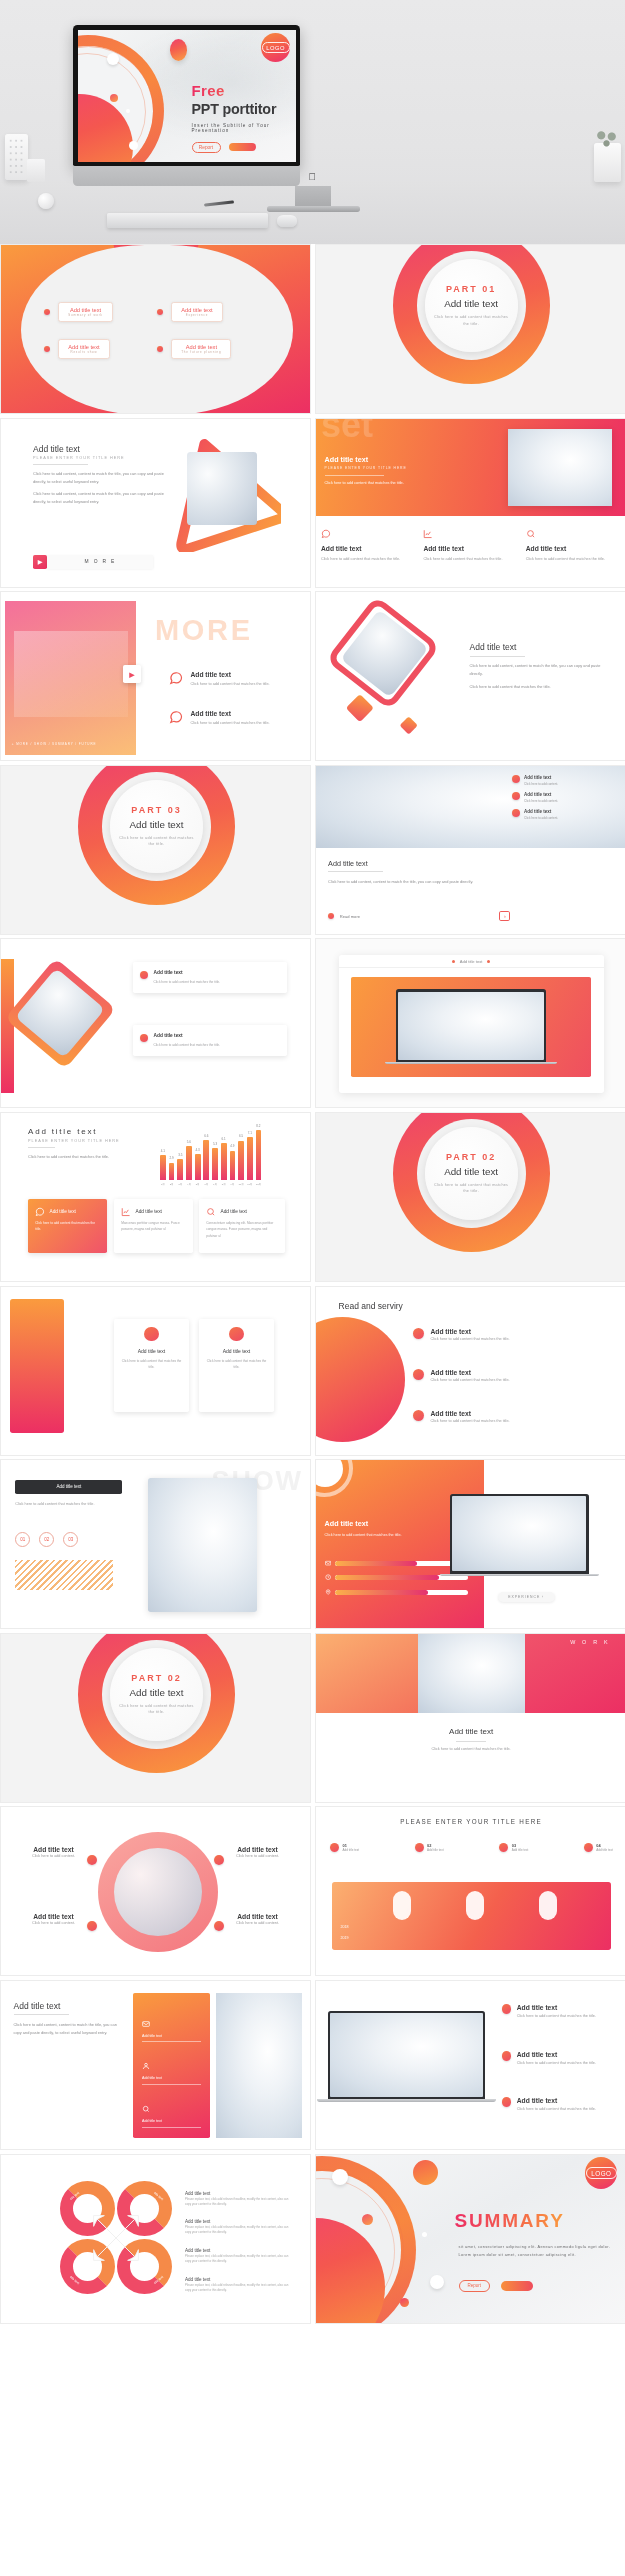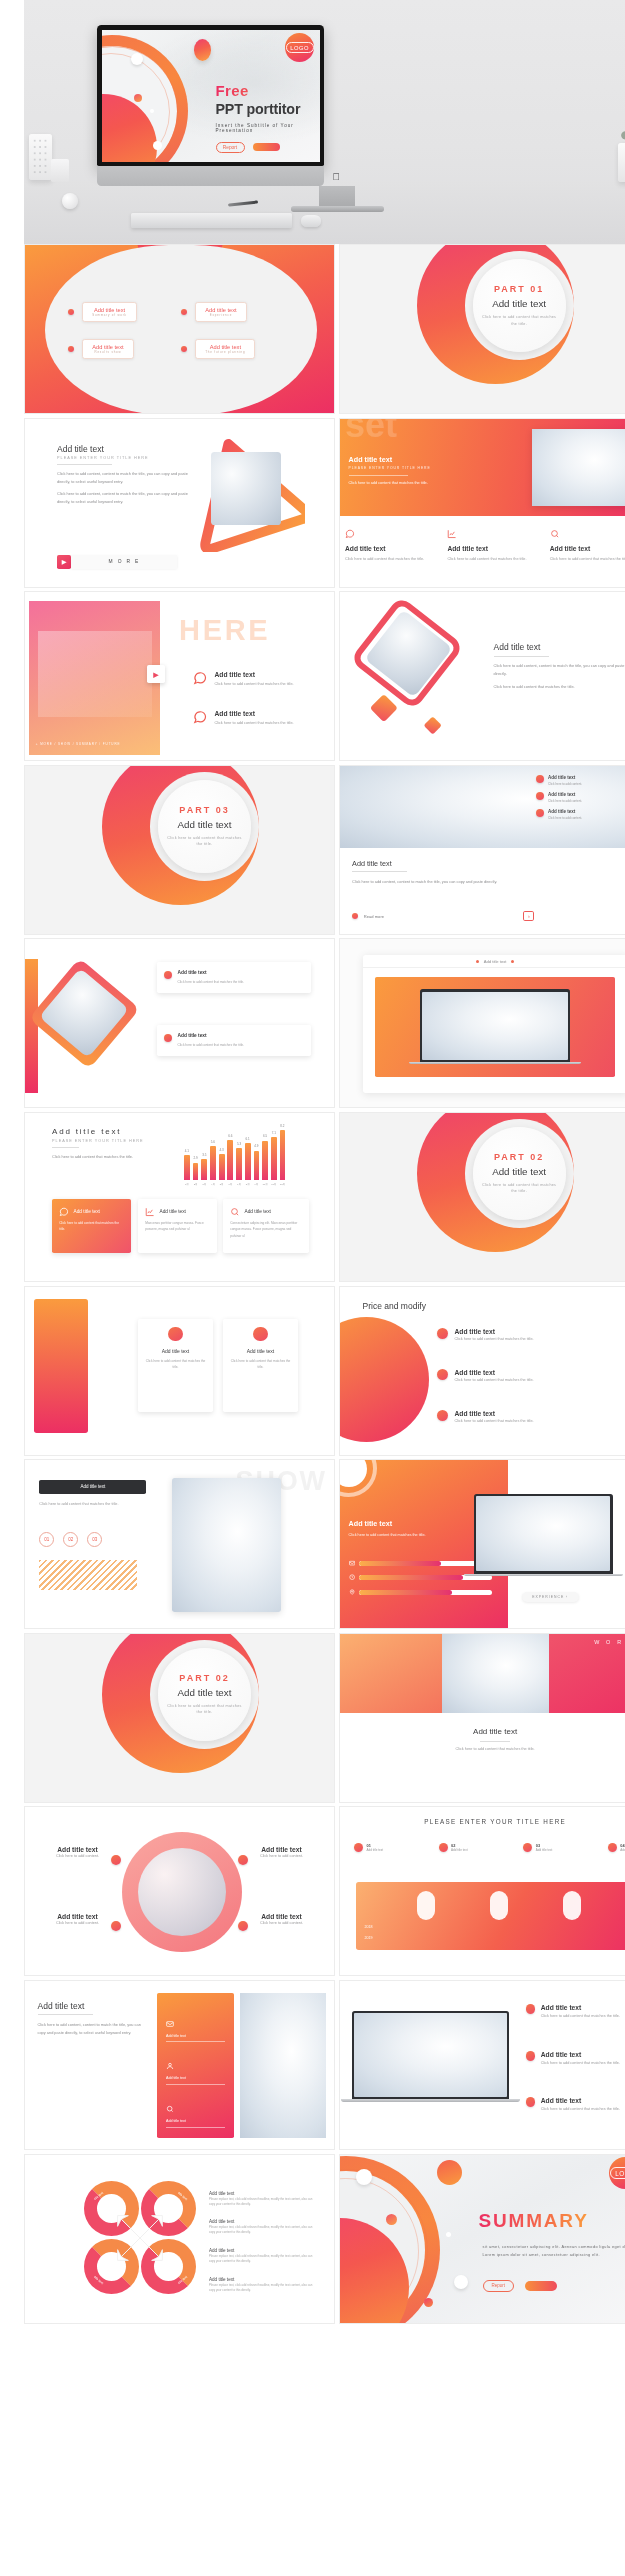--- a/index.html
+++ b/index.html
@@ -3,21 +3,21 @@
 <meta charset="utf-8">
 <style>
   * { box-sizing: border-box; margin: 0; padding: 0; }
   body {
     width: 626px;
     background: #ffffff;
     font-family: "Liberation Sans", sans-serif;
     color: #3a3a3a;
     -webkit-font-smoothing: antialiased;
   }
-  .page { width: 626px; position: relative; padding-left: 24px; }
+  .page { width: 626px; position: relative; }
 
   
   .hero {
     position: relative;
     width: 626px; height: 244px;
     background: linear-gradient(180deg,#e9e9ea 0%, #e4e4e5 60%, #dedee0 100%);
     overflow: hidden;
   }
   .hero-desk {
     position:absolute; left:0; bottom:0; width:626px; height:63px;
@@ -184,21 +184,21 @@
     background:#fff; border:0.6px solid #f1d9cf; border-radius:2.7px;
     padding:3.6px 9px; box-shadow:0 0.9px 2.7px rgba(0,0,0,.07);
     text-align:center;
   }
   .pill .t{ font-size:5.7px; color:#ef5a5a; }
   .pill .s{ font-size:2.9px; letter-spacing:0.8px; color:#c7a99d; margin-top:0.9px; }
 
   .part-circle-outer{
     position:absolute; width:157px; height:157px; border-radius:50%;
     background:linear-gradient(165deg,#ee3f6e 0%,#f4604d 50%,#fa9b3c 100%);
-    display:flex; align-items:center; justify-content:flex-end;
+    display:flex; align-items:center; justify-content:center;
   }
   .part-circle-inner{
     width:109px; height:109px; border-radius:50%; background:#f2f2f2;
     display:flex; align-items:center; justify-content:center;
   }
   .part-circle-core{
     width:93px; height:93px; border-radius:50%;
     background:radial-gradient(circle at 40% 35%,#ffffff,#f6f6f6);
     box-shadow:0 2.7px 9px rgba(0,0,0,.10);
     display:flex; flex-direction:column; align-items:center; justify-content:center;
@@ -431,21 +431,21 @@
 
       <div class="slide">
         <div style="position:absolute;left:3.6px;top:9px;width:131px;height:154px;background:linear-gradient(160deg,#f4709b 0%,#f59a84 55%,#fbbf77 100%);">
           <div style="position:absolute;left:9px;top:30px;right:7.2px;height:86px;background:linear-gradient(150deg,rgba(255,255,255,.35),rgba(255,255,255,.08));"></div>
           <div style="position:absolute;left:7.2px;bottom:9px;font-size:3px;letter-spacing:0.9px;color:rgba(255,255,255,.9);">+ MORE / SHOW / SUMMARY / FUTURE</div>
         </div>
         <div style="position:absolute;left:122px;top:73px;width:18px;height:18px;border-radius:1.8px;background:#fff;box-shadow:0 1.8px 4.5px rgba(0,0,0,.15);display:flex;align-items:center;justify-content:center;">
           <span style="color:#ee4a63;font-size:7.2px;">▶</span>
         </div>
 
-        <div style="position:absolute;left:154px;top:21.5px;font-size:29px;font-weight:bold;letter-spacing:2.7px;color:rgba(250,150,90,.32);">HERE</div>
+        <div style="position:absolute;left:154px;top:21.5px;font-size:29px;font-weight:bold;letter-spacing:2.7px;color:rgba(250,150,90,.32);">MORE</div>
 
         <div style="position:absolute;left:168px;top:79px;display:flex;gap:7.2px;">
           <svg width="14.3" height="14.3" viewBox="0 0 24 24" fill="none" stroke="#ef5d52" stroke-width="2">
               <path d="M21 11.5a8.4 8.4 0 0 1-9 8.4 8.9 8.9 0 0 1-4-.9L3 21l1.9-4.6A8.4 8.4 0 0 1 12 3a8.4 8.4 0 0 1 9 8.5z"></path>
             </svg>
           <div style="width:100px;">
             <div class="txt-title b">Add title text</div>
             <div class="txt-body2" style="margin-top:2.7px;">Click here to add content that matches the title.</div>
           </div>
         </div>
@@ -697,21 +697,21 @@
         </div>
         <div class="card" style="position:absolute;left:198px;top:32px;width:75px;height:93px;text-align:center;">
           <div style="margin:0 auto;width:14.3px;height:14.3px;border-radius:50%;background:linear-gradient(150deg,#f4734a,#ee4a63);"></div>
           <div class="ct" style="font-size:5px;margin-top:7.2px;">Add title text</div>
           <div class="cb">Click here to add content that matches the title.</div>
         </div>
       </div>
 
       <div class="slide">
         <div style="position:absolute;left:-36px;top:30px;width:125px;height:125px;border-radius:50%;background:linear-gradient(150deg,#fa9b3e,#ec2f63);"></div>
-        <div style="position:absolute;left:23px;top:14.3px;font-size:8.5px;color:#3c3c3e;">Price and modify</div>
+        <div style="position:absolute;left:23px;top:14.3px;font-size:8.5px;color:#3c3c3e;">Read and serviry</div>
 
         <div style="position:absolute;left:97px;top:41px;display:flex;gap:6.3px;">
           <div class="dot-o" style="width:11.6px;height:11.6px;flex:0 0 11.6px;"></div>
           <div style="width:170px;">
             <div class="txt-title b">Add title text</div>
             <div class="txt-body2" style="margin-top:1.8px;">Click here to add content that matches the title.</div>
           </div>
         </div>
         <div style="position:absolute;left:97px;top:82px;display:flex;gap:6.3px;">
           <div class="dot-o" style="width:11.6px;height:11.6px;flex:0 0 11.6px;"></div>

